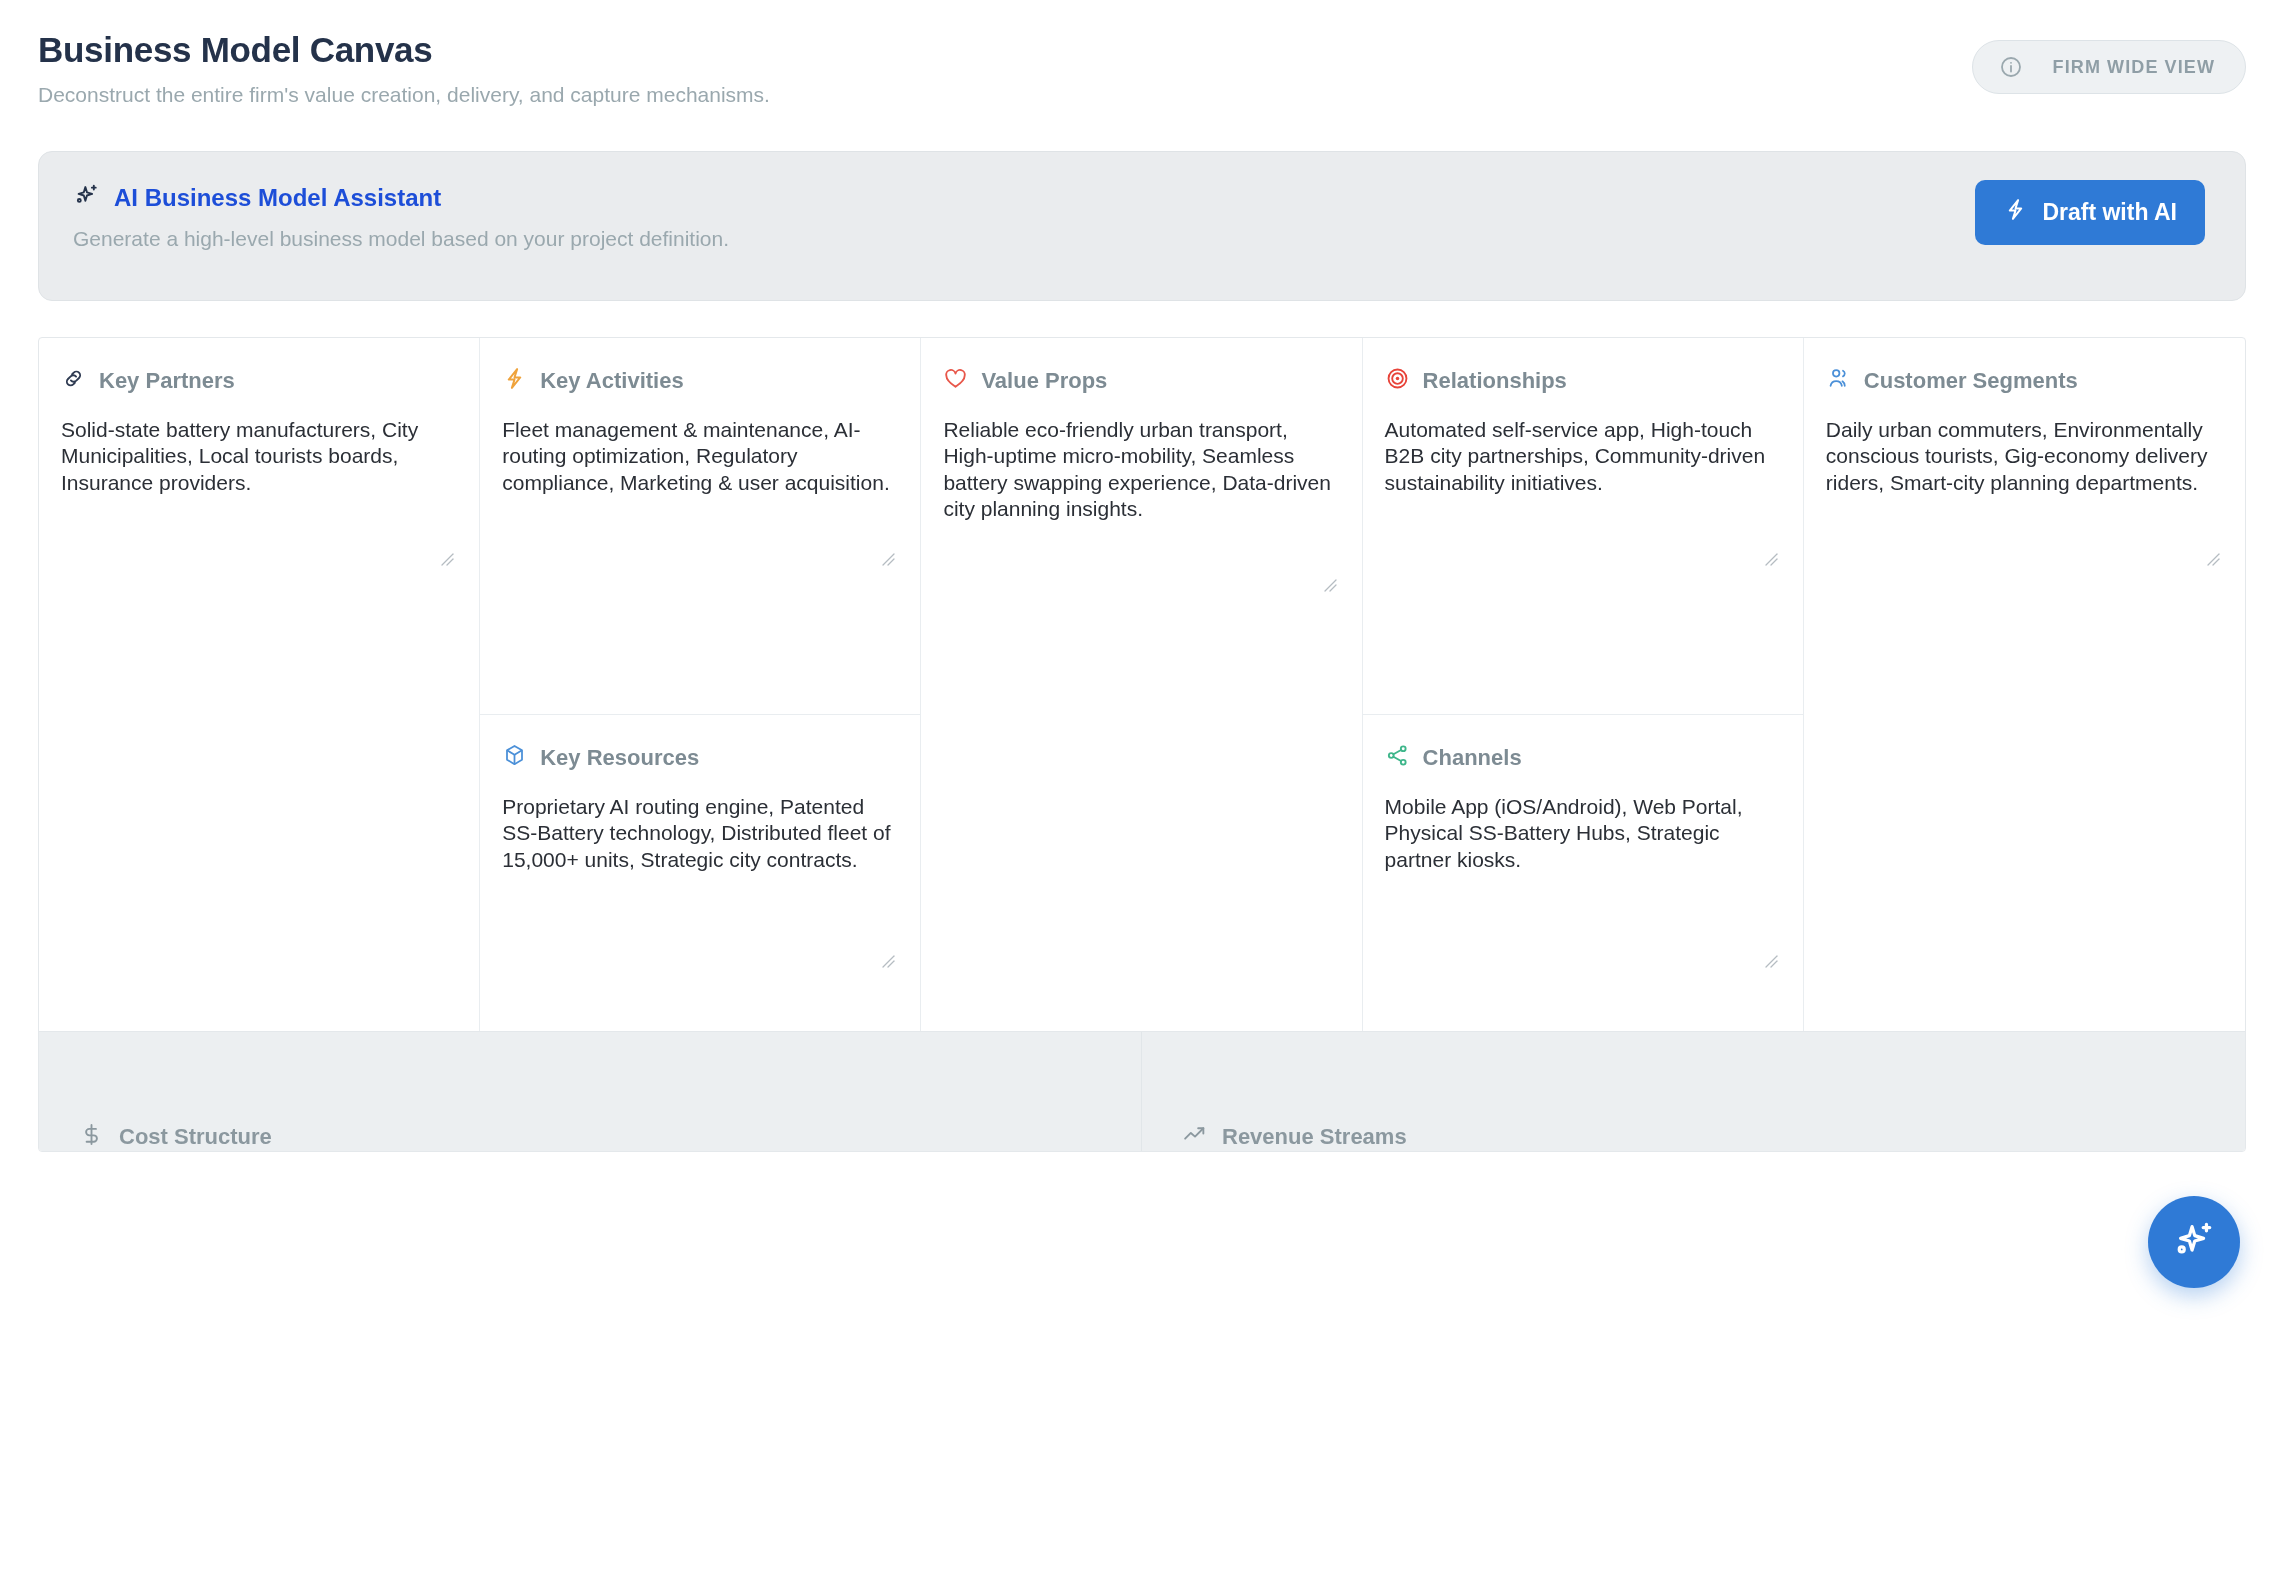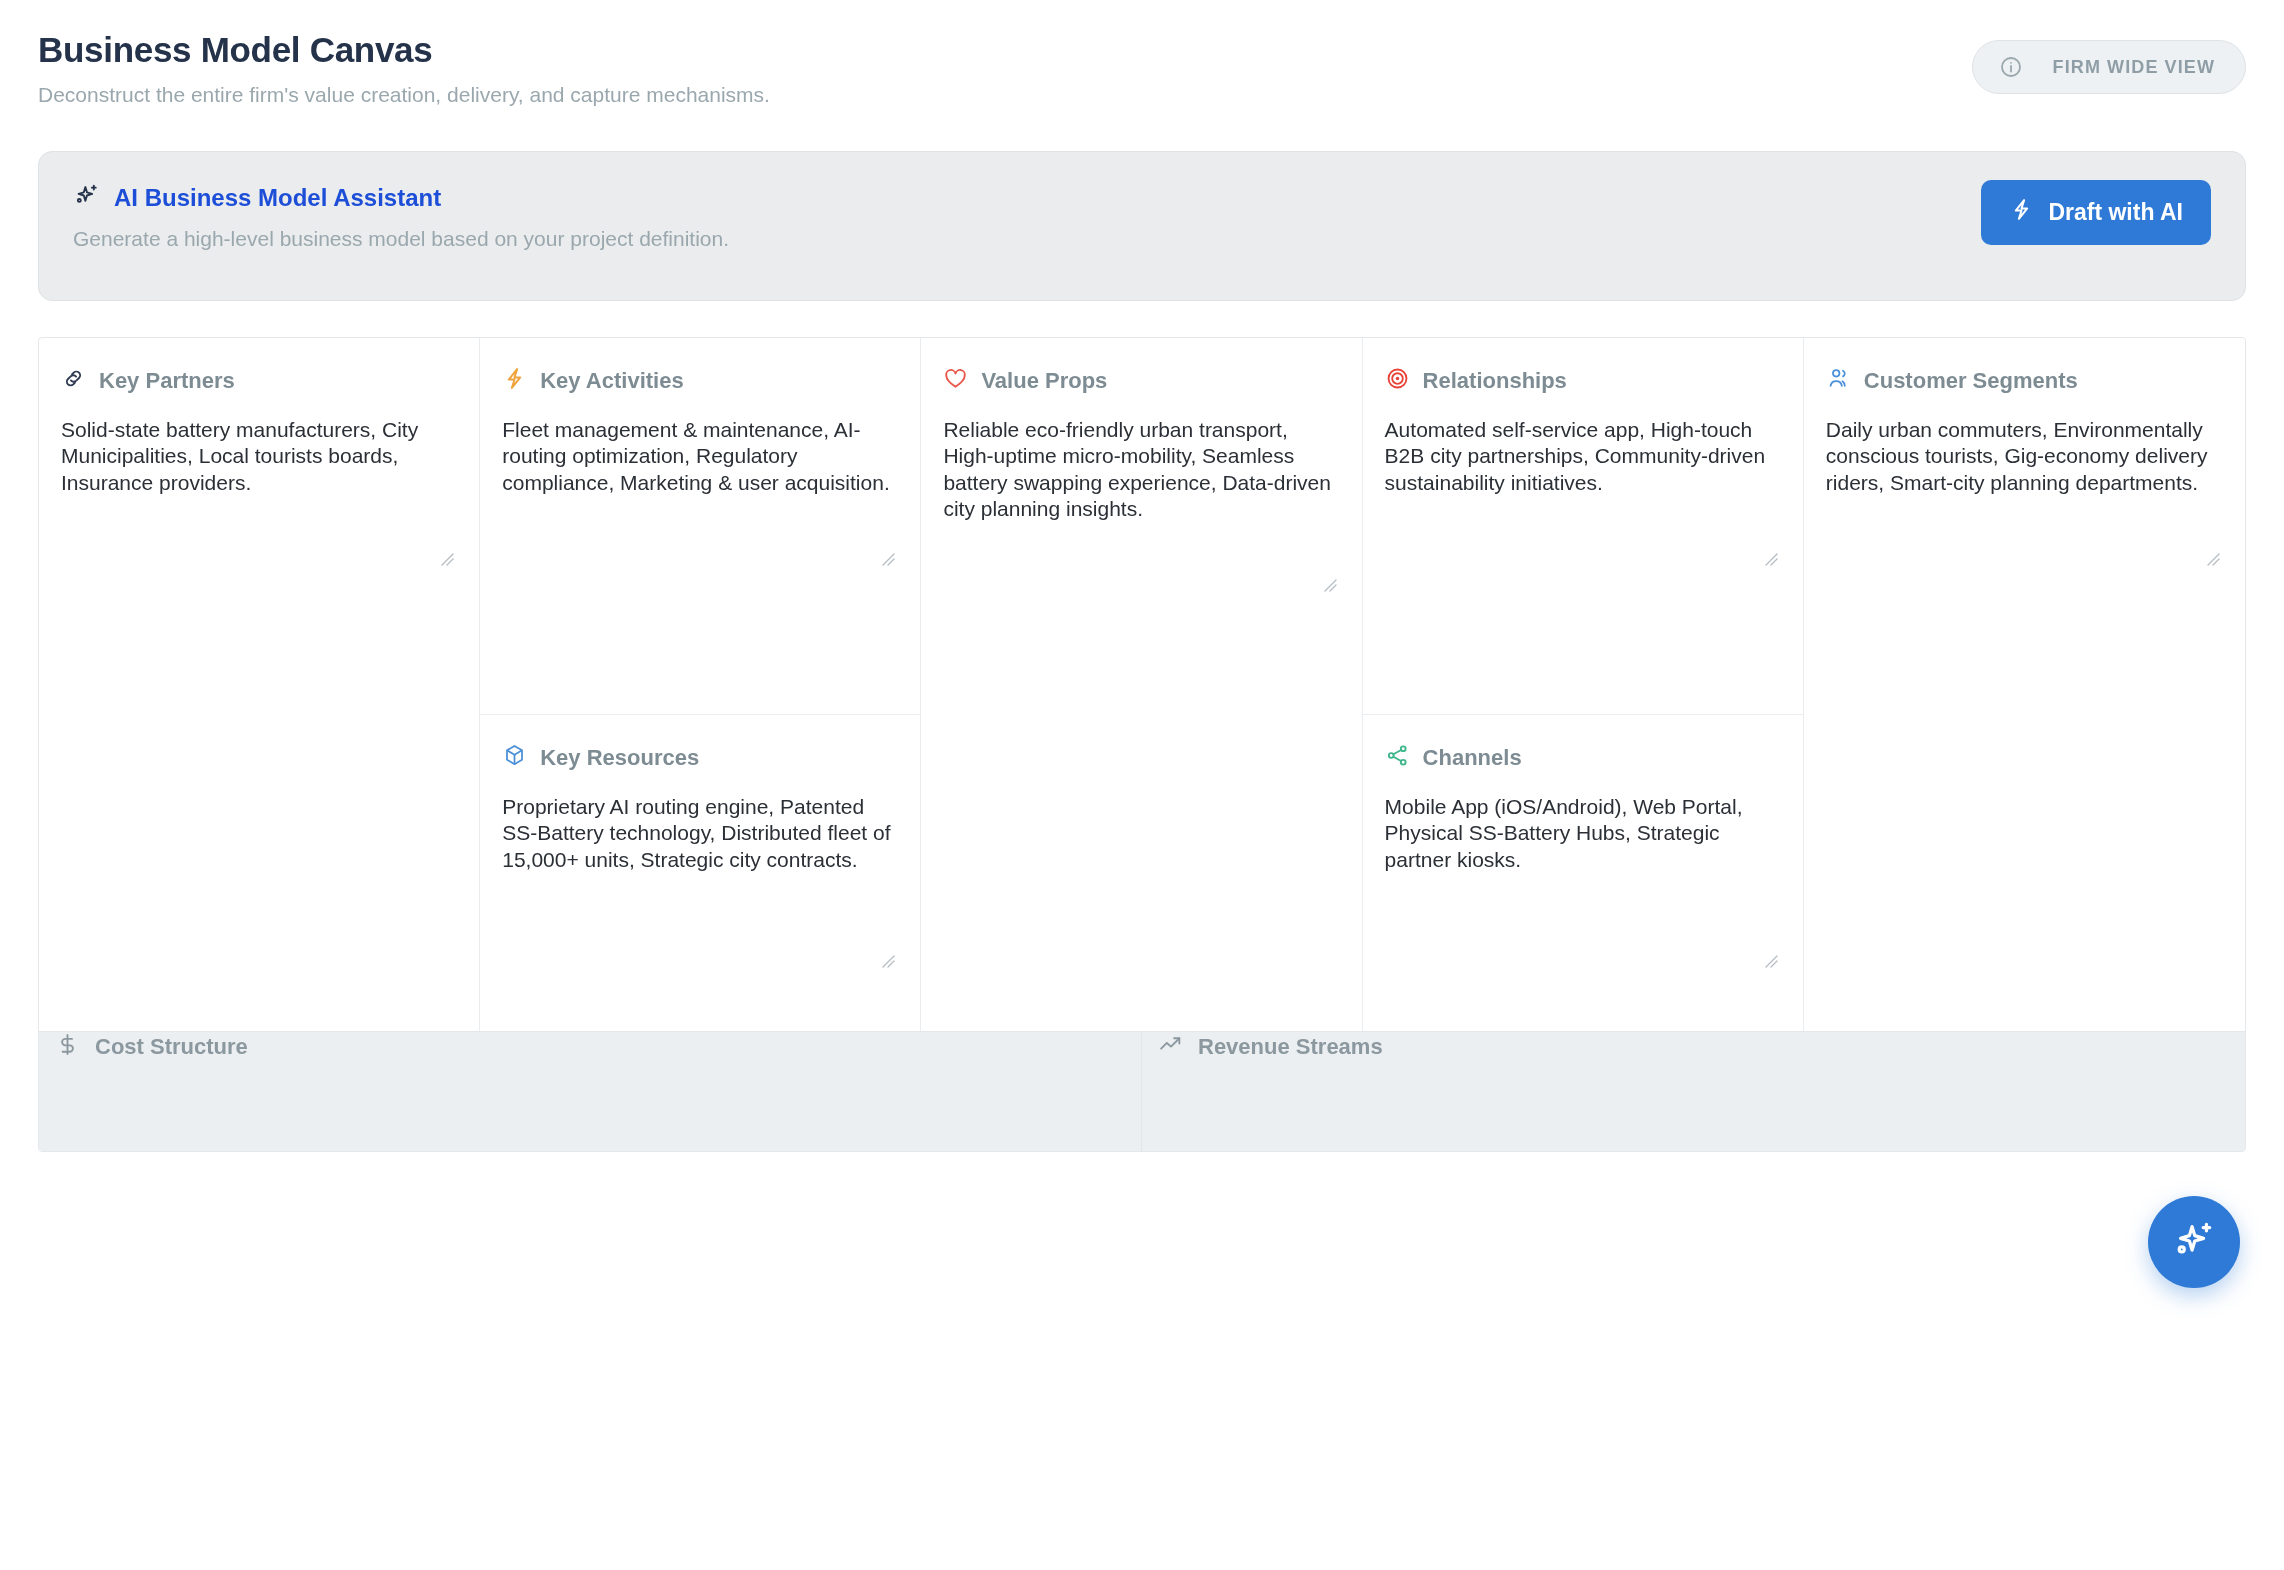--- a/index.html
+++ b/index.html
@@ -34,21 +34,21 @@
   .ai-banner {
     margin-top: 44px; position: relative;
     background: #eaecee; border: 1px solid #dfe3e6;
     border-radius: 14px; padding: 30px 34px 34px 34px;
     height: 150px;
   }
   .ai-title-row { display: flex; align-items: center; gap: 14px; }
   .ai-title { font-size: 24px; font-weight: bold; color: #1d4ed8; }
   .ai-sub { margin-top: 14px; font-size: 21px; color: #9aa8ae; }
   .draft-btn {
-    position: absolute; right: 34px; top: 28px;
+    position: absolute; right: 40px; top: 28px;
     display: flex; align-items: center; gap: 14px;
     background: #2f7ad6; color: #ffffff; border: none;
     border-radius: 10px; padding: 17px 28px;
     font-size: 23px; font-weight: bold;
     font-family: "Liberation Sans", sans-serif; cursor: pointer;
   }
 
   
   .canvas {
     margin-top: 36px;
@@ -70,22 +70,22 @@
   .cell-body {
     font-size: 21px; line-height: 1.25; color: #2b2f36;
     flex: 1 1 auto; position: relative; padding-right: 6px;
   }
   .resize-handle { position: absolute; right: 2px; width: 18px; height: 18px; }
   .resize-handle svg { display: block; }
 
   
   .canvas-bottom { display: flex; height: 120px; background: #eceff1;
                    border-top: 1px solid #e4e8eb; }
-  .band-cell { flex: 1 1 50%; display: flex; align-items: flex-start;
-               padding: 0 16px; border-right: 1px solid #e1e6e9; }
+  .band-cell { flex: 1 1 50%; display: flex; align-items: flex-end;
+               padding: 0 40px; border-right: 1px solid #e1e6e9; }
   .band-cell:last-child { border-right: none; }
   .band-head { display: flex; align-items: center; gap: 15px; }
   .band-head .label { font-size: 22px; font-weight: bold; color: #8b989f; }
 
   
   .fab {
     position: absolute; right: 44px; bottom: 38px;
     width: 92px; height: 92px; border-radius: 50%;
     background: #2f7ad6; border: none; cursor: pointer;
     display: flex; align-items: center; justify-content: center;

